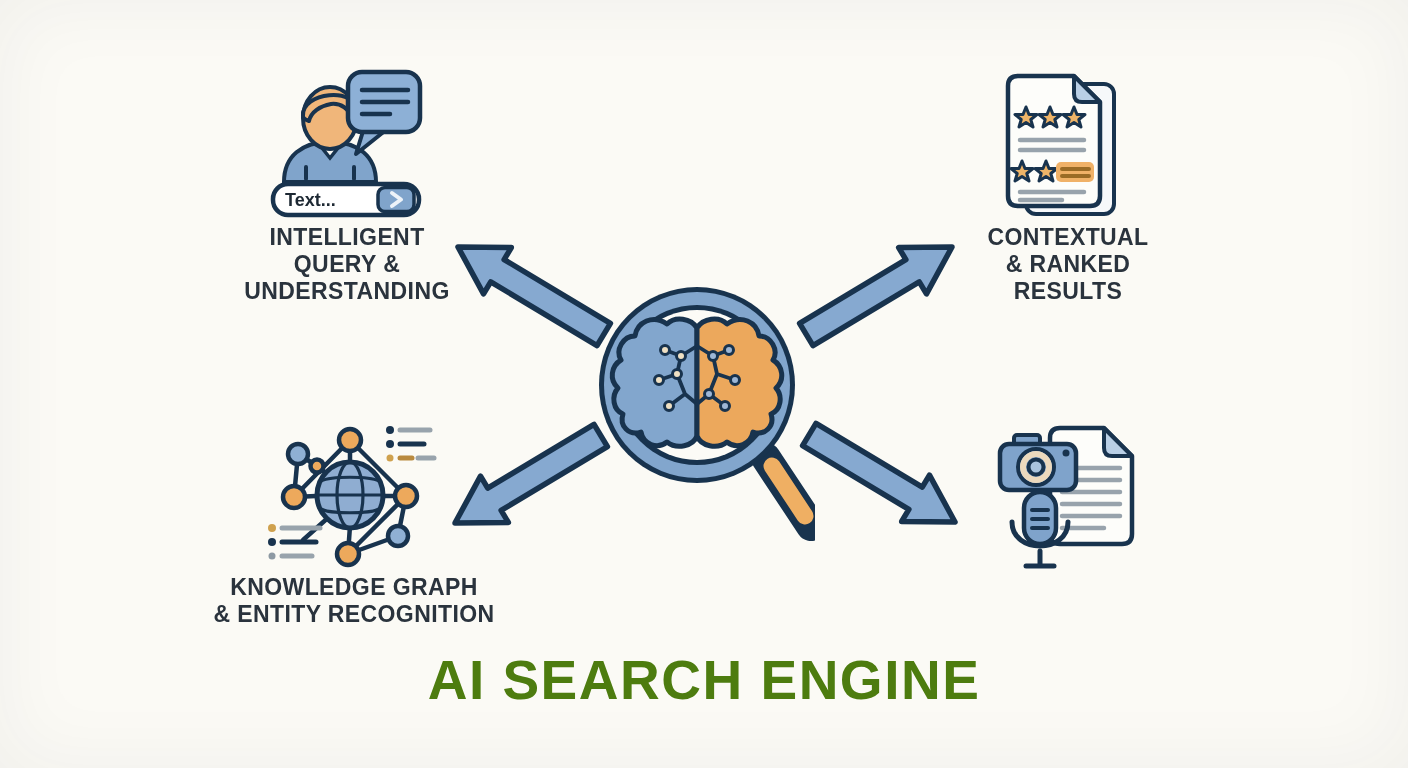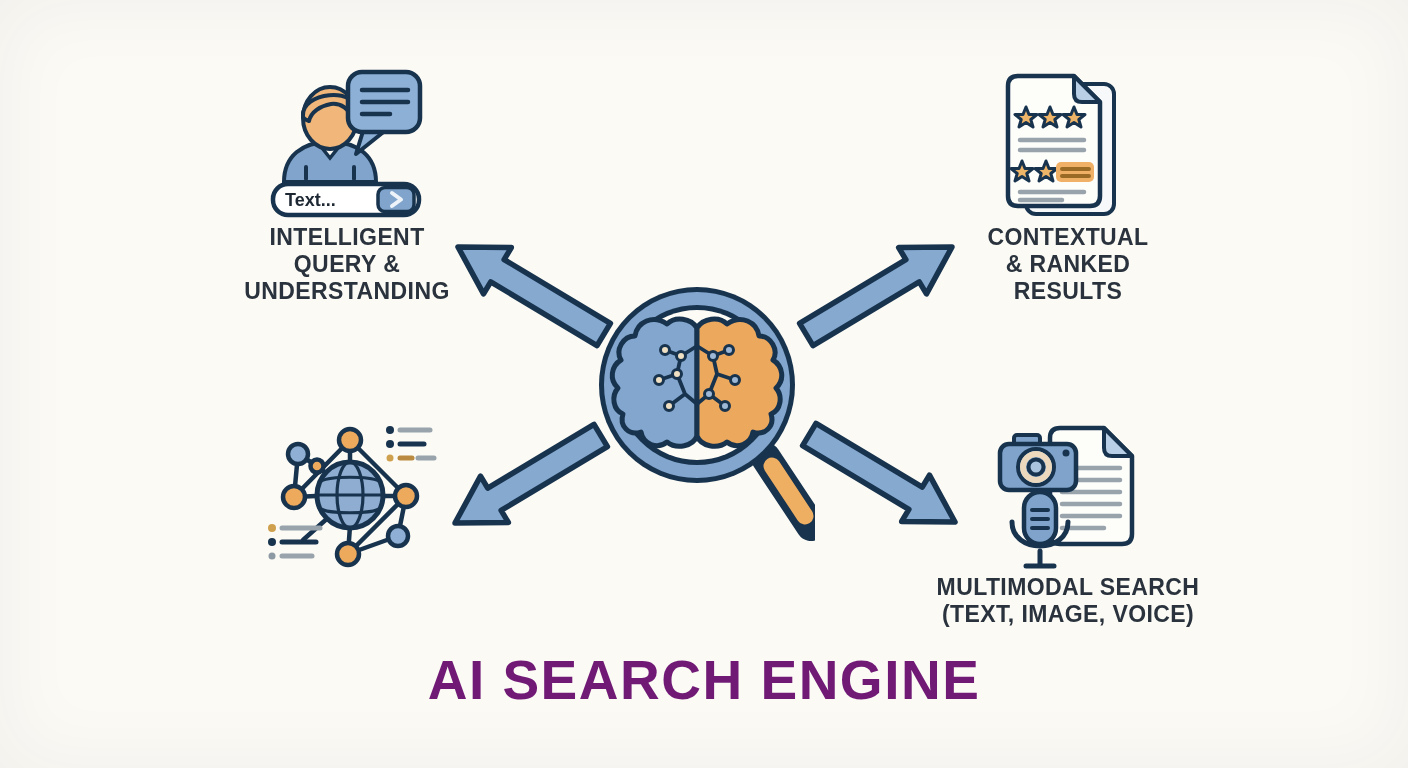--- a/index.html
+++ b/index.html
@@ -11,21 +11,21 @@
   }
   .abs { position:absolute; }
   .label {
     position:absolute; font-weight:700; text-align:center;
     white-space:pre-line; color:#2a333d; letter-spacing:0.4px;
   }
   .q-label { font-size:23px; line-height:27px; }
   .center-label { font-size:24px; line-height:29px; color:#1b3044; letter-spacing:0.3px; }
   .main-title {
     position:absolute; left:0; top:648px; width:1408px; text-align:center;
-    font-size:55px; font-weight:700; color:#701a75; letter-spacing:1.5px;
+    font-size:55px; font-weight:700; color:#4d7c0f; letter-spacing:1.5px;
   }
   svg { display:block; }
 </style>
 </head>
 <body>
 
 <div id="canvas">
 
   <svg class="abs" style="left:0;top:0" width="1408" height="768" viewBox="0 0 1408 768">
     <g fill="#86a9d0" stroke="#18334e" stroke-width="5.5" stroke-linejoin="round">
@@ -208,20 +208,20 @@
   </svg>
 
   <div class="label q-label" style="left:938px;top:224px;width:260px;">CONTEXTUAL
 &amp; RANKED
 RESULTS</div>
 
   <div class="label q-label" style="left:217px;top:224px;width:260px;">INTELLIGENT
 QUERY &amp;
 UNDERSTANDING</div>
 
-
-  <div class="label q-label" style="left:908px;top:574px;width:320px;">MULTIMODAL SEARCH
-(TEXT, IMAGE, VOICE)</div>
+  <div class="label q-label" style="left:194px;top:574px;width:320px;">KNOWLEDGE GRAPH
+&amp; ENTITY RECOGNITION</div>
+
 
 
   <div class="main-title">AI SEARCH ENGINE</div>
 
 </div>
 
 </body></html>

